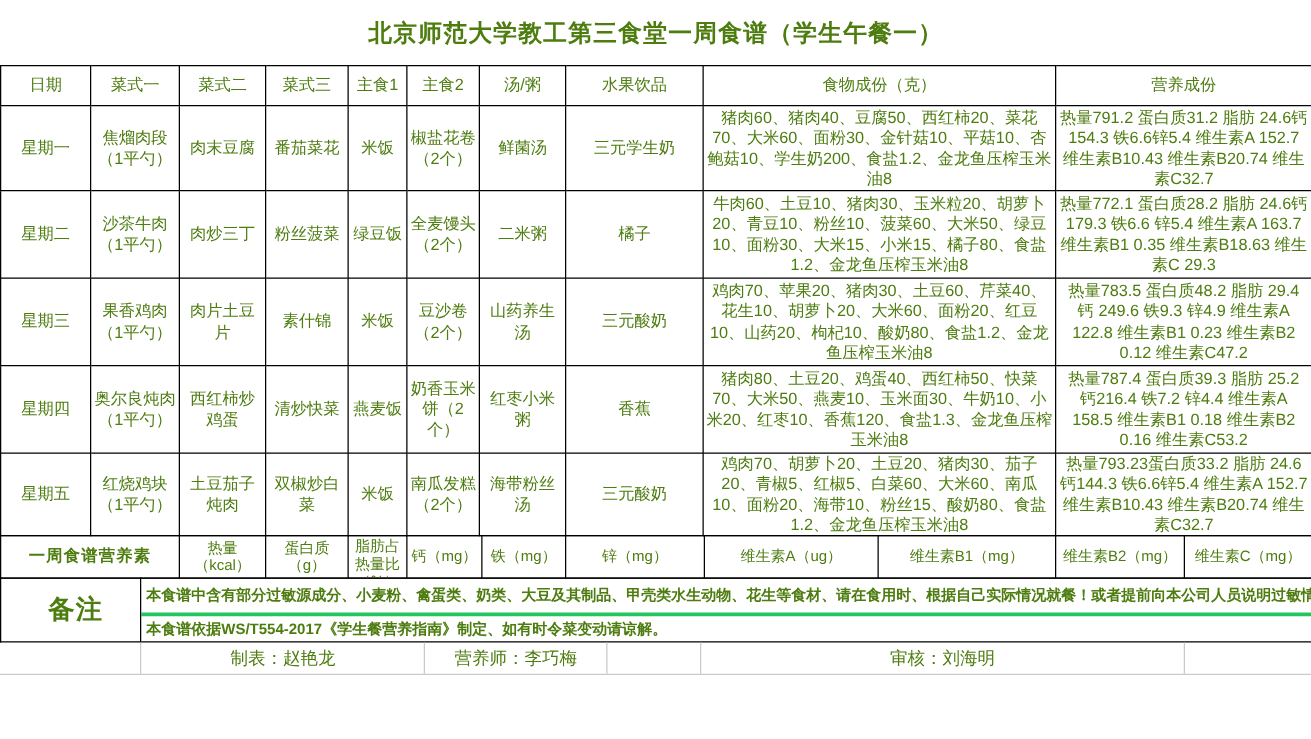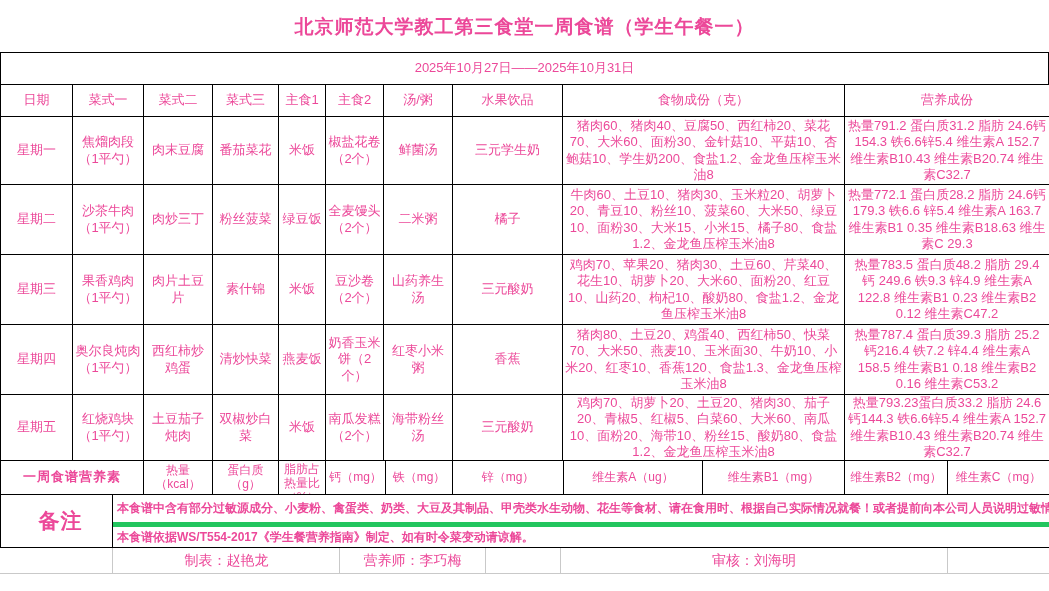--- a/index.html
+++ b/index.html
@@ -1,51 +1,44 @@
 <!DOCTYPE html>
 <html><head>
 <meta charset="utf-8">
 <style>
   html,body{margin:0;padding:0;background:#fff;}
-  .page{width:1049px;height:591px;background:#fff;color:#ec4899;
+  .page{width:1049px;height:591px;background:#fff;color:#4d7c0f;
         font-family:"Liberation Sans",sans-serif;overflow:hidden;position:relative;}
   .title-bar{height:53px;display:flex;align-items:center;justify-content:center;
              font-size:19px;font-weight:bold;letter-spacing:1px;}
   table.sheet{border-collapse:collapse;table-layout:fixed;width:1049px;margin-top:-1px;}
   table.sheet td{border:1px solid #000;overflow:hidden;padding:0 2px;
                  text-align:center;vertical-align:middle;font-size:13px;line-height:1.25;}
   td.left{ text-align:left;font-size:12.5px;line-height:1.32;padding:0 3px;}
   td.bold-label{font-weight:bold;font-size:15px;letter-spacing:1px;}
   .date-cell{font-size:14px;}
   .sumhead{font-size:12px;display:flex;align-items:center;justify-content:center;
            text-align:center;line-height:1.15;height:100%;}
   .sumhead.clip{align-items:flex-start;height:31px;overflow:hidden;padding-top:2px;}
   td.val{font-size:12px;}
   .remark-line{white-space:nowrap;overflow:hidden;font-weight:bold;font-size:12px;
                display:flex;align-items:center;padding-left:4px;}
   .remark-1{height:27px;}
-  .remark-2{height:20px;border-top:5px solid #22c55e;}
+  .remark-2{height:20px;border-top:3px solid #22c55e;}
   .footer-row{display:flex;height:25px;border-bottom:1px solid #c9c9c9;font-size:14px;}
   .footer-cell{border-right:1px solid #c9c9c9;display:flex;align-items:center;
                justify-content:center;overflow:hidden;}
 </style>
 </head>
 <body>
 
 <div class="page">
 
   <div class="title-bar">北京师范大学教工第三食堂一周食谱（学生午餐一）</div>
 
-  <table class="sheet">
-    <tbody>
-        <tr style="height:32px;">
-      <td class="date-cell">2025年10月27日——2025年10月31日</td>
-    </tr>
-  </tbody>
-    </table>
 
   <table class="sheet">
     <colgroup>
       <col style="width:72px">
         <col style="width:71px">
         <col style="width:69px">
       <col style="width:66px">
         <col style="width:47px">
         <col style="width:58px">
       <col style="width:69px">

